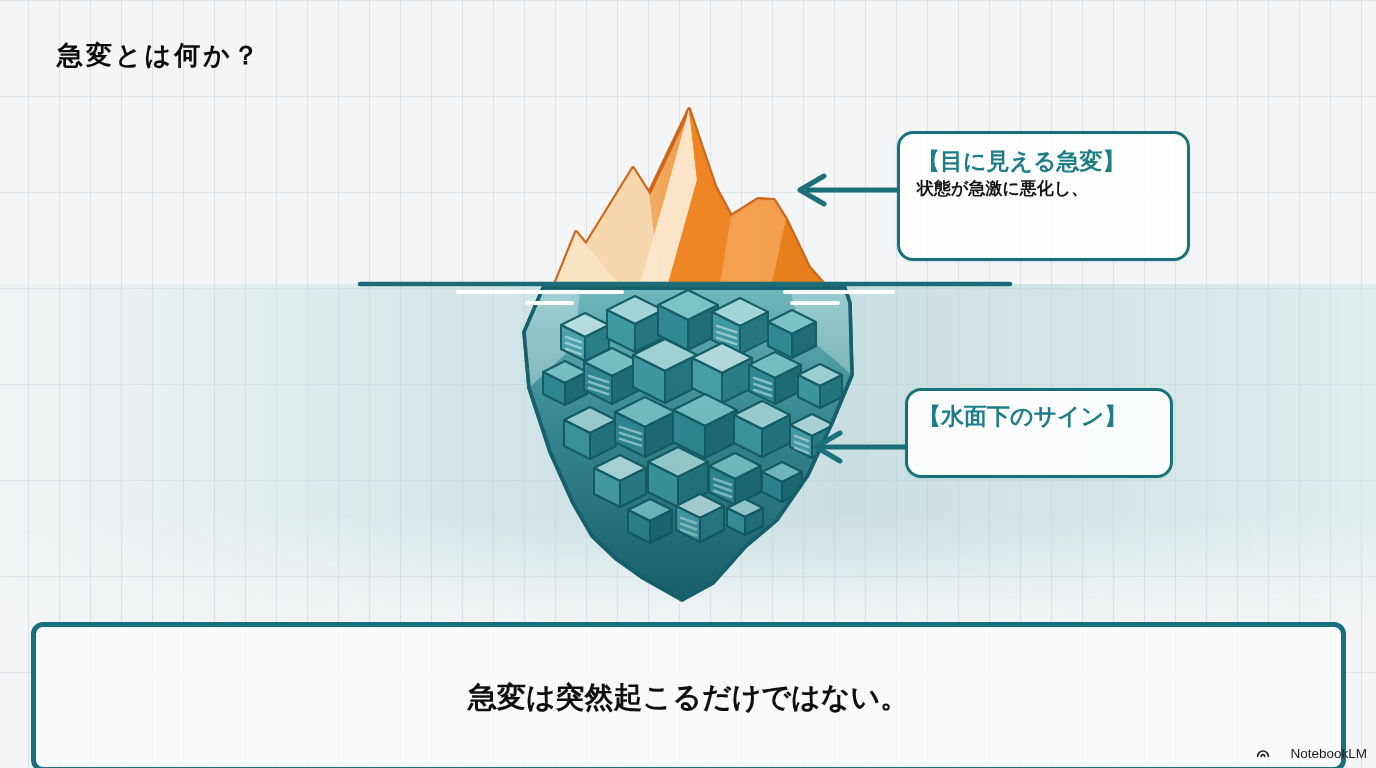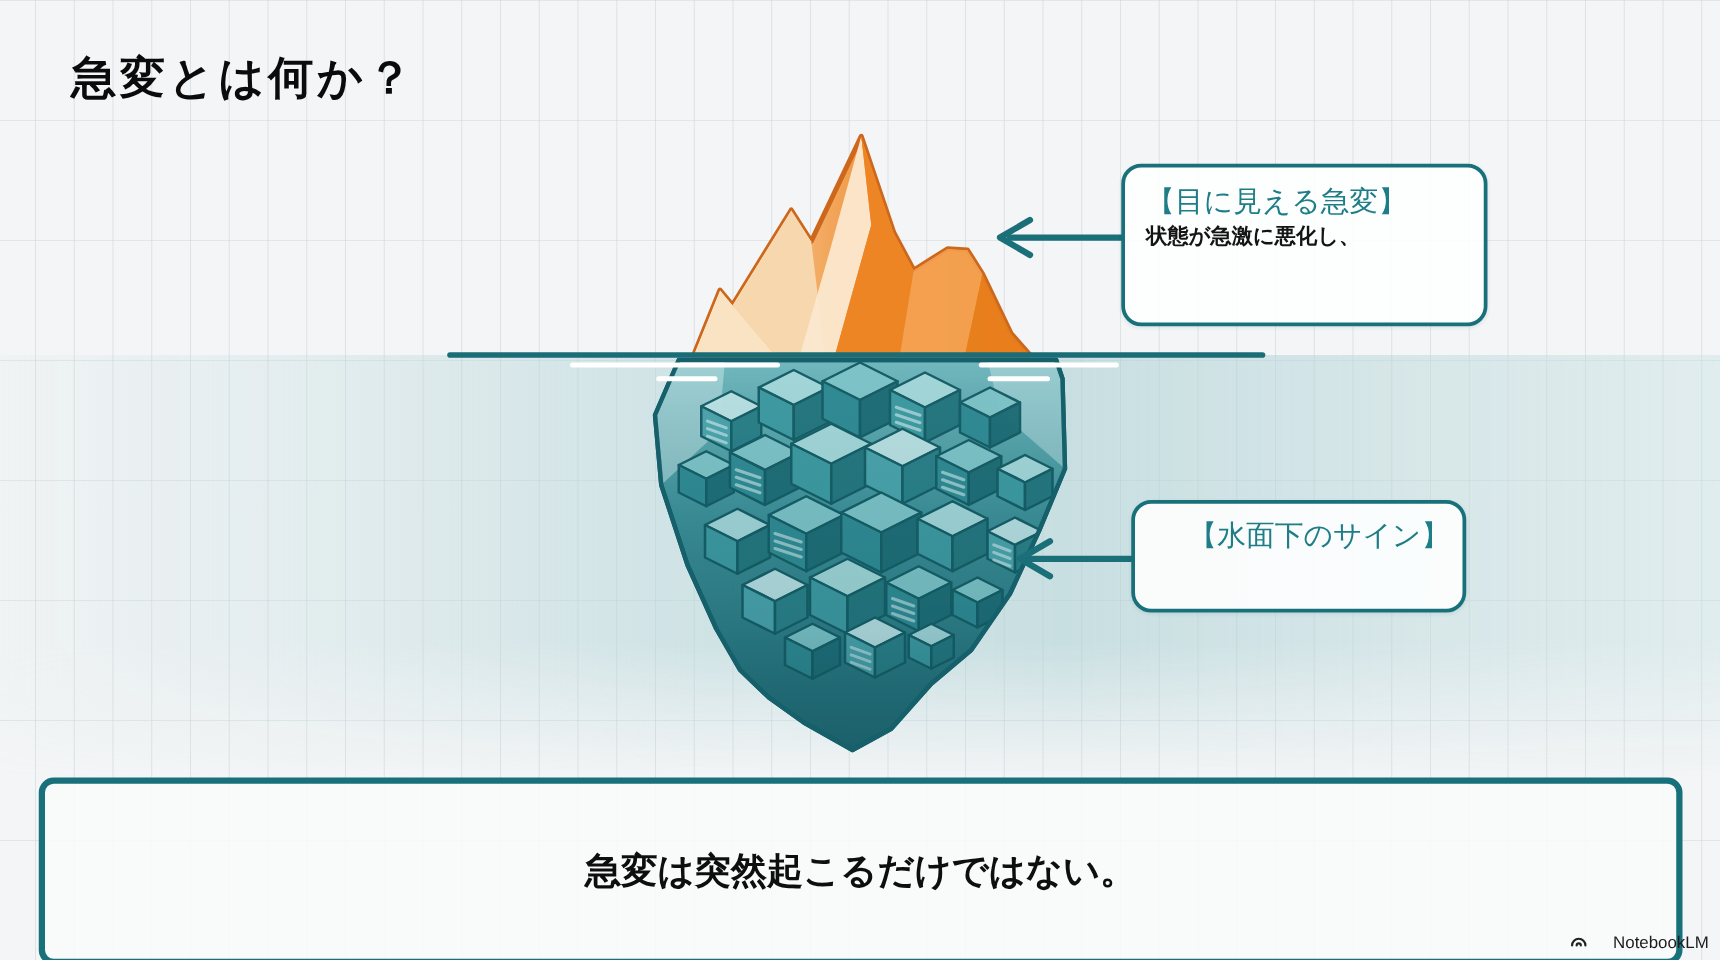--- a/index.html
+++ b/index.html
@@ -17,32 +17,32 @@
     position:absolute;left:0;top:284px;width:1376px;height:338px;pointer-events:none;
     background:linear-gradient(90deg,
       rgba(186,216,219,0.05) 0%, rgba(186,216,219,0.30) 20%,
       rgba(178,212,215,0.55) 40%, rgba(172,208,212,0.60) 62%,
       rgba(184,215,218,0.48) 82%, rgba(195,223,225,0.38) 100%);
     -webkit-mask-image:linear-gradient(180deg,#000 0%,#000 68%,rgba(0,0,0,0.25) 92%,transparent 100%);
     mask-image:linear-gradient(180deg,#000 0%,#000 68%,rgba(0,0,0,0.25) 92%,transparent 100%);
   }
   .page-title{
     position:absolute;left:57px;top:38px;
-    font-size:36px;font-weight:900;color:#0b0b0b;letter-spacing:3px;
+    font-size:26px;font-weight:900;color:#0b0b0b;letter-spacing:3px;
   }
   .iceberg-svg{position:absolute;left:0;top:0;pointer-events:none;}
   .callout{
     position:absolute;box-sizing:border-box;
     border:3px solid var(--teal,#18707b);border-radius:16px;
     background:rgba(253,254,254,0.93);
     box-shadow:0 1px 3px rgba(20,90,100,0.10);
   }
   .callout-visible{left:897px;top:131px;width:293px;height:130px;padding:13px 14px 10px 17px;}
-  .callout-underwater{left:905px;top:400px;width:268px;height:90px;padding:11px 10px;text-align:right;}
-  .callout-heading{font-size:23px;font-weight:400;color:var(--heading-teal,#1e7d87);line-height:1.3;}
+  .callout-underwater{left:905px;top:388px;width:268px;height:90px;padding:11px 10px;text-align:left;}
+  .callout-heading{font-size:23px;font-weight:700;color:var(--heading-teal,#1e7d87);line-height:1.3;}
   .callout-body{font-size:17px;font-weight:700;color:#141414;line-height:1.45;}
   .key-message-box{
     position:absolute;left:31px;top:622px;width:1315px;height:150px;box-sizing:border-box;
     border:5px solid var(--teal,#18707b);border-radius:12px;
     background:rgba(249,251,251,0.88);
     display:flex;flex-direction:column;align-items:center;justify-content:center;
   }
   .key-message-line{font-size:29px;font-weight:800;color:#0e0e0e;line-height:1.52;text-align:center;}
   .footer-brand{
     position:absolute;right:9px;top:743px;height:20px;

